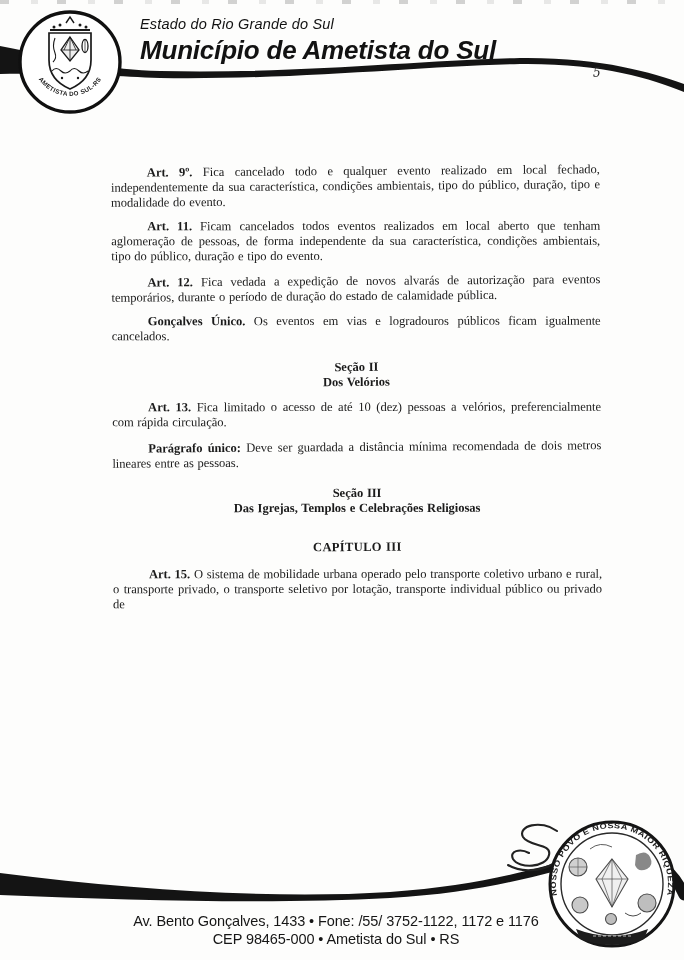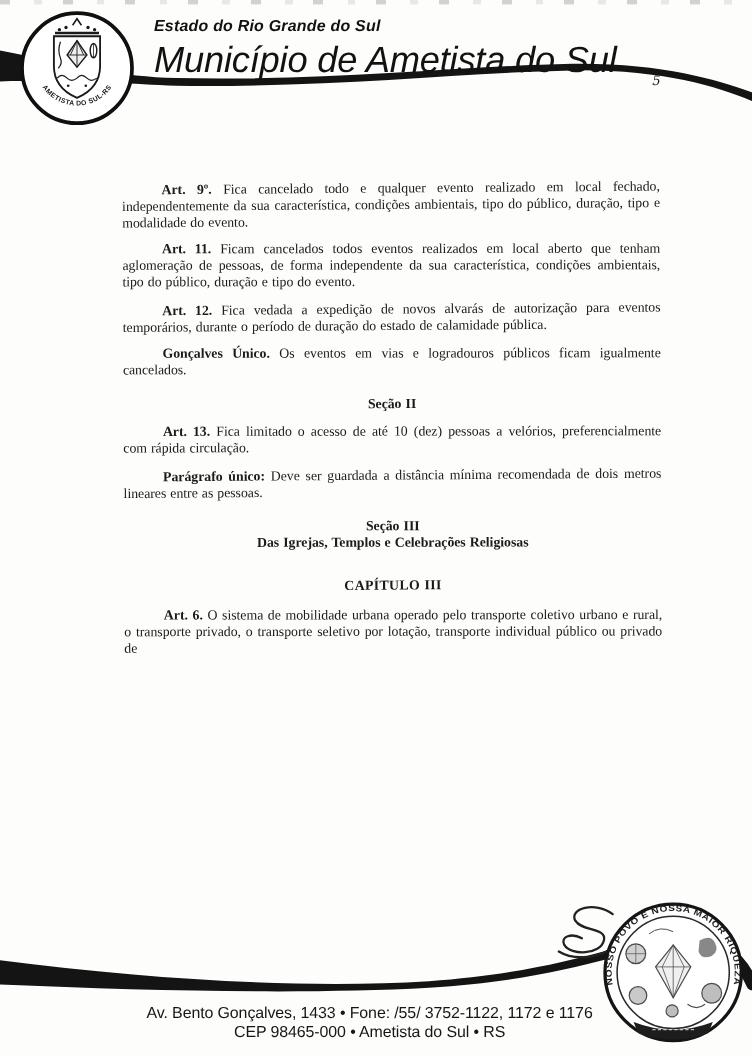--- a/index.html
+++ b/index.html
@@ -15,22 +15,22 @@
     background:repeating-linear-gradient(90deg,
       rgba(60,60,60,.28) 0 9px, transparent 9px 31px,
       rgba(60,60,60,.14) 31px 38px, transparent 38px 57px);
     filter:blur(.7px);opacity:.8;
   }
   .hdr-svg{position:absolute;top:0;left:0;}
   .hdr-text{
     position:absolute;left:140px;top:17px;color:#121212;
     font-family:"Liberation Sans", sans-serif;font-style:italic;line-height:1.08;
   }
-  .hdr-state{font-size:14.5px;font-weight:700;letter-spacing:.2px;}
-  .hdr-muni{font-size:33px;font-weight:normal;letter-spacing:-.2px;margin-top:3px;}
+  .hdr-state{font-size:14.5px;font-weight:400;letter-spacing:.2px;}
+  .hdr-muni{font-size:26px;font-weight:bold;letter-spacing:-.2px;margin-top:3px;}
   .page-num{
     position:absolute;left:593px;top:66px;color:#222;
     font-family:"DejaVu Serif", serif;font-style:italic;font-size:12px;
   }
   .body-col{
     position:absolute;left:112px;top:164px;width:489px;
     color:#1b1b1b;font-size:12.6px;line-height:15px;
     transform:rotate(-0.3deg);
     letter-spacing:-.05px;word-spacing:.6px;
   }
@@ -101,31 +101,32 @@
 
   <div class="page-num">5</div>
 
   <div class="body-col">
       <p class="para block"><b>Art. 9º.</b> Fica cancelado todo e qualquer evento realizado em local fechado, independentemente da sua característica, condições ambientais, tipo do público, duração, tipo e modalidade do evento.</p>
       <p class="para block"><b>Art. 11.</b> Ficam cancelados todos eventos realizados em local aberto que tenham aglomeração de pessoas, de forma independente da sua característica, condições ambientais, tipo do público, duração e tipo do evento.</p>
       <p class="para block"><b>Art. 12.</b> Fica vedada a expedição de novos alvarás de autorização para eventos temporários, durante o período de duração do estado de calamidade pública.</p>
       <p class="para block"><b>Gonçalves Único.</b> Os eventos em vias e logradouros públicos ficam igualmente cancelados.</p>
       <div class="heading block lvl-section">
         <div>Seção II</div>
+        <div>Dos Velórios</div>
       </div>
       <p class="para block"><b>Art. 13.</b> Fica limitado o acesso de até 10 (dez) pessoas a velórios, preferencialmente com rápida circulação.</p>
       <p class="para block"><b>Parágrafo único:</b> Deve ser guardada a distância mínima recomendada de dois metros lineares entre as pessoas.</p>
       <div class="heading block lvl-section">
         <div>Seção III</div>
         <div>Das Igrejas, Templos e Celebrações Religiosas</div>
       </div>
       <div class="heading block lvl-chapter">
         <div>CAPÍTULO III</div>
       </div>
-      <p class="para block"><b>Art. 6.</b> O sistema de mobilidade urbana operado pelo transporte coletivo urbano e rural, o transporte privado, o transporte seletivo por lotação, transporte individual público ou privado de</p>
+      <p class="para block"><b>Art. 15.</b> O sistema de mobilidade urbana operado pelo transporte coletivo urbano e rural, o transporte privado, o transporte seletivo por lotação, transporte individual público ou privado de</p>
     </div>
 
   <svg class="ftr-svg" width="684" height="145" viewBox="0 0 684 145" aria-hidden="true">
 
     <path d="M0,58 C140,76 280,84 390,77 C460,72 510,61 556,48
              L556,56 C510,68 460,79 390,83 C280,89 140,86 0,80 Z" fill="#141414"></path>
 
     <path d="M658,48 C670,56 679,68 684,80" stroke="#141414" stroke-width="11" fill="none" stroke-linecap="round"></path>
 
     <path d="M557,16 C541,4 517,11 523,22 C529,32 552,28 549,40 C546,53 519,54 513,44

